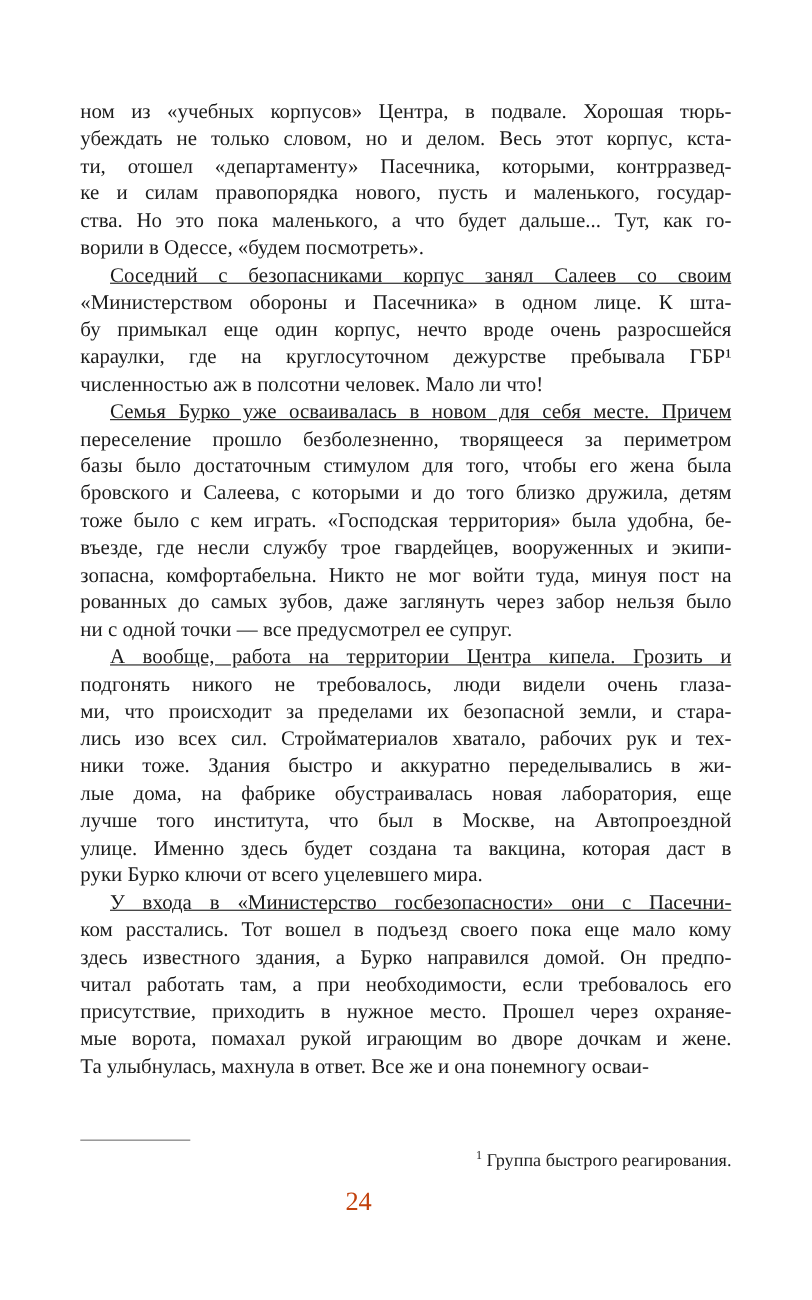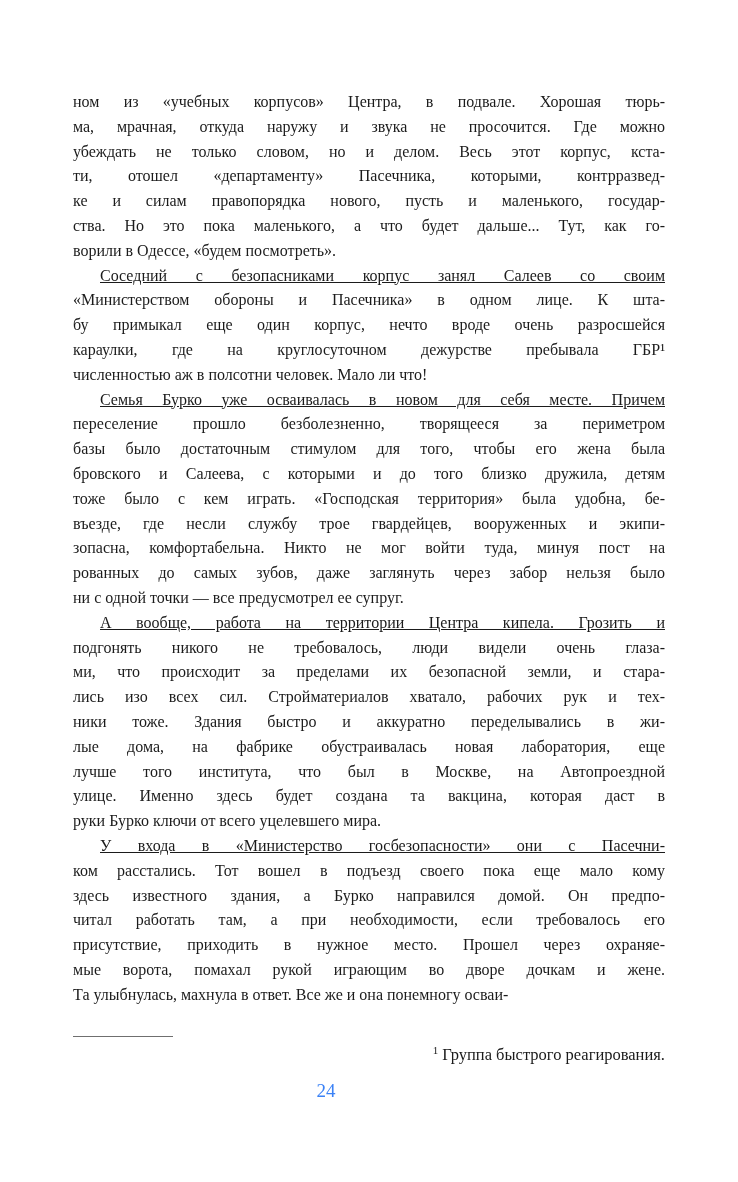--- a/index.html
+++ b/index.html
@@ -14,21 +14,21 @@
     background: #ffffff;
     overflow: hidden;
     font-family: "Liberation Serif", "DejaVu Serif", serif;
     color: #1b1b1b;
   }
   .text-block {
     position: absolute;
     left: 73px;
     top: 90px;
     width: 592px;
-    font-size: 16px;
+    font-size: 19px;
     line-height: 24.8px;
   }
   .para { margin: 0; }
   .line {
     text-align: justify;
     text-align-last: justify;
     overflow: hidden;
     white-space: normal;
     height: 24.8px;
   }
@@ -63,33 +63,32 @@
     line-height: 0;
     vertical-align: super;
     margin-right: 4px;
   }
   .page-number {
     position: absolute;
     left: 0;
     top: 1080px;
     width: 652px;
     text-align: center;
-    font-size: 19px;
-    color: #3b82f6;
+    font-size: 24px;
+    color: #c2410c;
   }
 </style>
 </head>
 <body>
 
 <div class="page">
 
   <div class="text-block">
       <div class="para">
         <div class="line">ном из «учебных корпусов» Центра, в подвале. Хорошая тюрь-</div>
-        <div class="line">ма, мрачная, откуда наружу и звука не просочится. Где можно</div>
         <div class="line">убеждать не только словом, но и делом. Весь этот корпус, кста-</div>
         <div class="line">ти, отошел «департаменту» Пасечника, которыми, контрразвед-</div>
         <div class="line">ке и силам правопорядка нового, пусть и маленького, государ-</div>
         <div class="line">ства. Но это пока маленького, а что будет дальше... Тут, как го-</div>
         <div class="line lastline">ворили в Одессе, «будем посмотреть».</div>
       </div>
       <div class="para indent">
         <div class="line">Соседний с безопасниками корпус занял Салеев со своим</div>
         <div class="line">«Министерством обороны и Пасечника» в одном лице. К шта-</div>
         <div class="line">бу примыкал еще один корпус, нечто вроде очень разросшейся</div>

